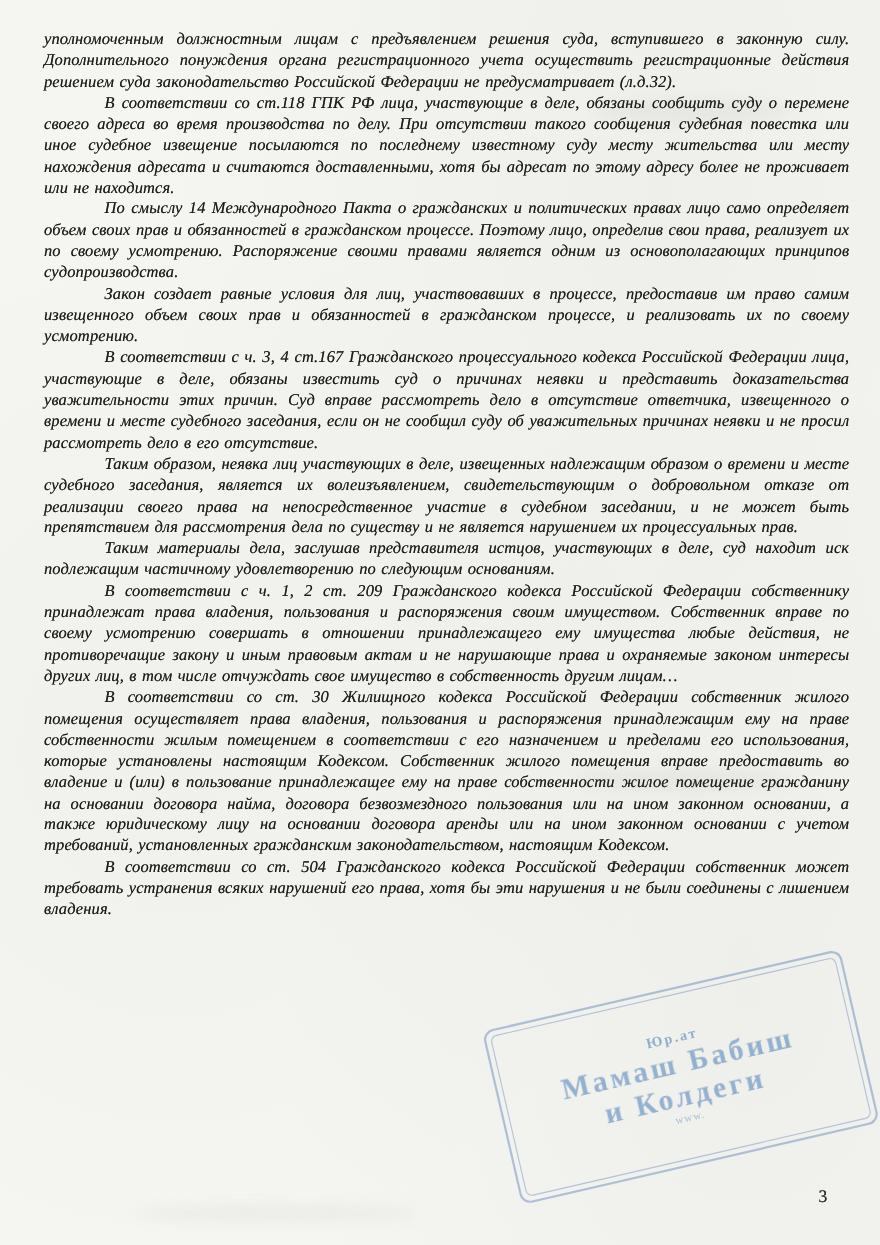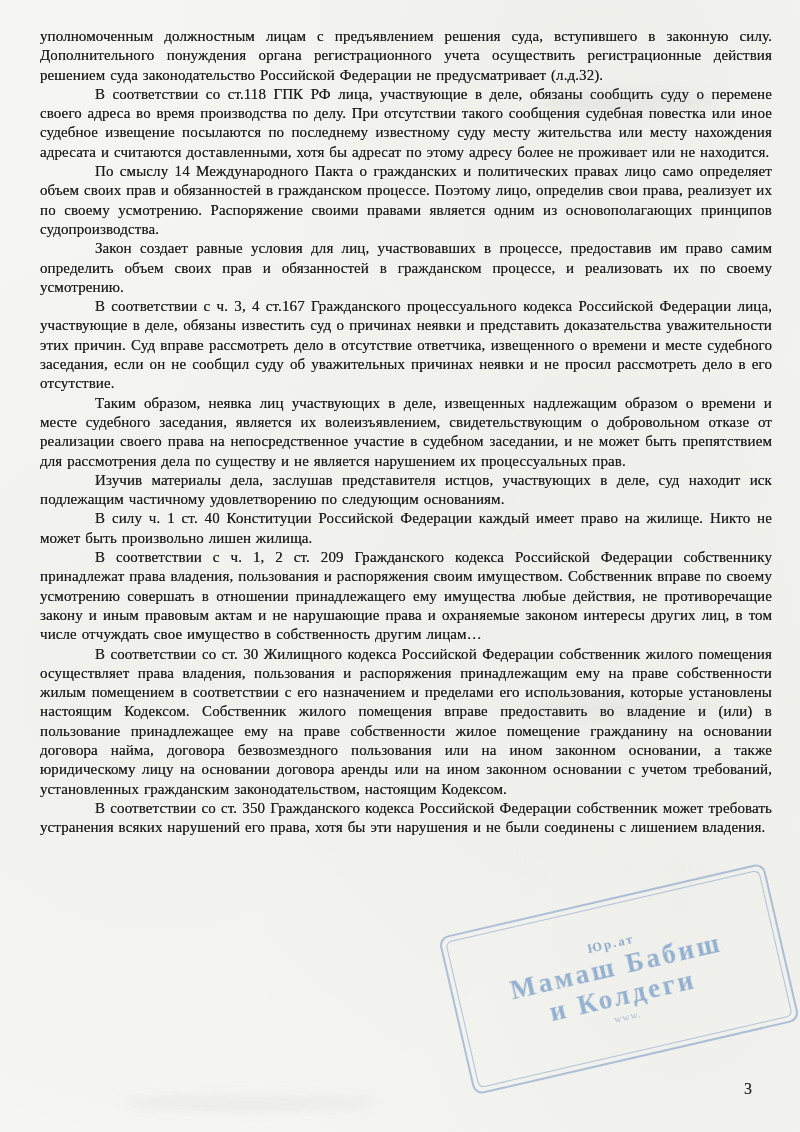--- a/index.html
+++ b/index.html
@@ -29,20 +29,21 @@
     font-size: 15px;
     line-height: 19.3px;
     text-align: justify;
     text-shadow: 0 0 0.6px rgba(25,25,25,0.75);
     letter-spacing: 0.1px;
     word-spacing: 1px;
   }
   .doc p {
     margin: 0;
     text-indent: 55px;
+    font-style: italic;
   }
   .doc p:first-child {
     text-indent: 0;
   }
   .stamp {
     position: absolute;
     left: 452px;
     top: 898px;
     width: 330px;
     height: 158px;
@@ -105,28 +106,27 @@
 </style>
 </head>
 <body>
 
 <div class="page">
 
   <div class="doc">
       <p>уполномоченным должностным лицам с предъявлением решения суда, вступившего в законную силу. Дополнительного понуждения органа регистрационного учета осуществить регистрационные действия решением суда законодательство Российской Федерации не предусматривает (л.д.32).</p>
       <p>В соответствии со ст.118 ГПК РФ лица, участвующие в деле, обязаны сообщить суду о перемене своего адреса во время производства по делу. При отсутствии такого сообщения судебная повестка или иное судебное извещение посылаются по последнему известному суду месту жительства или месту нахождения адресата и считаются доставленными, хотя бы адресат по этому адресу более не проживает или не находится.</p>
       <p>По смыслу 14 Международного Пакта о гражданских и политических правах лицо само определяет объем своих прав и обязанностей в гражданском процессе. Поэтому лицо, определив свои права, реализует их по своему усмотрению. Распоряжение своими правами является одним из основополагающих принципов судопроизводства.</p>
-      <p>Закон создает равные условия для лиц, участвовавших в процессе, предоставив им право самим определить объем своих прав и обязанностей в гражданском процессе, и реализовать их по своему усмотрению.</p>
+      <p>Закон создает равные условия для лиц, участвовавших в процессе, предоставив им право самим извещенного объем своих прав и обязанностей в гражданском процессе, и реализовать их по своему усмотрению.</p>
       <p>В соответствии с ч. 3, 4 ст.167 Гражданского процессуального кодекса Российской Федерации лица, участвующие в деле, обязаны известить суд о причинах неявки и представить доказательства уважительности этих причин. Суд вправе рассмотреть дело в отсутствие ответчика, извещенного о времени и месте судебного заседания, если он не сообщил суду об уважительных причинах неявки и не просил рассмотреть дело в его отсутствие.</p>
       <p>Таким образом, неявка лиц участвующих в деле, извещенных надлежащим образом о времени и месте судебного заседания, является их волеизъявлением, свидетельствующим о добровольном отказе от реализации своего права на непосредственное участие в судебном заседании, и не может быть препятствием для рассмотрения дела по существу и не является нарушением их процессуальных прав.</p>
-      <p>Изучив материалы дела, заслушав представителя истцов, участвующих в деле, суд находит иск подлежащим частичному удовлетворению по следующим основаниям.</p>
-      <p>В силу ч. 1 ст. 40 Конституции Российской Федерации каждый имеет право на жилище. Никто не может быть произвольно лишен жилища.</p>
+      <p>Таким материалы дела, заслушав представителя истцов, участвующих в деле, суд находит иск подлежащим частичному удовлетворению по следующим основаниям.</p>
       <p>В соответствии с ч. 1, 2 ст. 209 Гражданского кодекса Российской Федерации собственнику принадлежат права владения, пользования и распоряжения своим имуществом. Собственник вправе по своему усмотрению совершать в отношении принадлежащего ему имущества любые действия, не противоречащие закону и иным правовым актам и не нарушающие права и охраняемые законом интересы других лиц, в том числе отчуждать свое имущество в собственность другим лицам…</p>
       <p>В соответствии со ст. 30 Жилищного кодекса Российской Федерации собственник жилого помещения осуществляет права владения, пользования и распоряжения принадлежащим ему на праве собственности жилым помещением в соответствии с его назначением и пределами его использования, которые установлены настоящим Кодексом. Собственник жилого помещения вправе предоставить во владение и (или) в пользование принадлежащее ему на праве собственности жилое помещение гражданину на основании договора найма, договора безвозмездного пользования или на ином законном основании, а также юридическому лицу на основании договора аренды или на ином законном основании с учетом требований, установленных гражданским законодательством, настоящим Кодексом.</p>
-      <p>В соответствии со ст. 350 Гражданского кодекса Российской Федерации собственник может требовать устранения всяких нарушений его права, хотя бы эти нарушения и не были соединены с лишением владения.</p>
+      <p>В соответствии со ст. 504 Гражданского кодекса Российской Федерации собственник может требовать устранения всяких нарушений его права, хотя бы эти нарушения и не были соединены с лишением владения.</p>
     </div>
 
   <div class="artifact a1"></div>
   <div class="artifact a2"></div>
   <div class="artifact a3"></div>
 
   <div class="stamp">
     <span class="s-top">Юр.ат</span>
     <span class="s-main">Мамаш Бабиш</span>
     <span class="s-main">и Колдеги</span>

